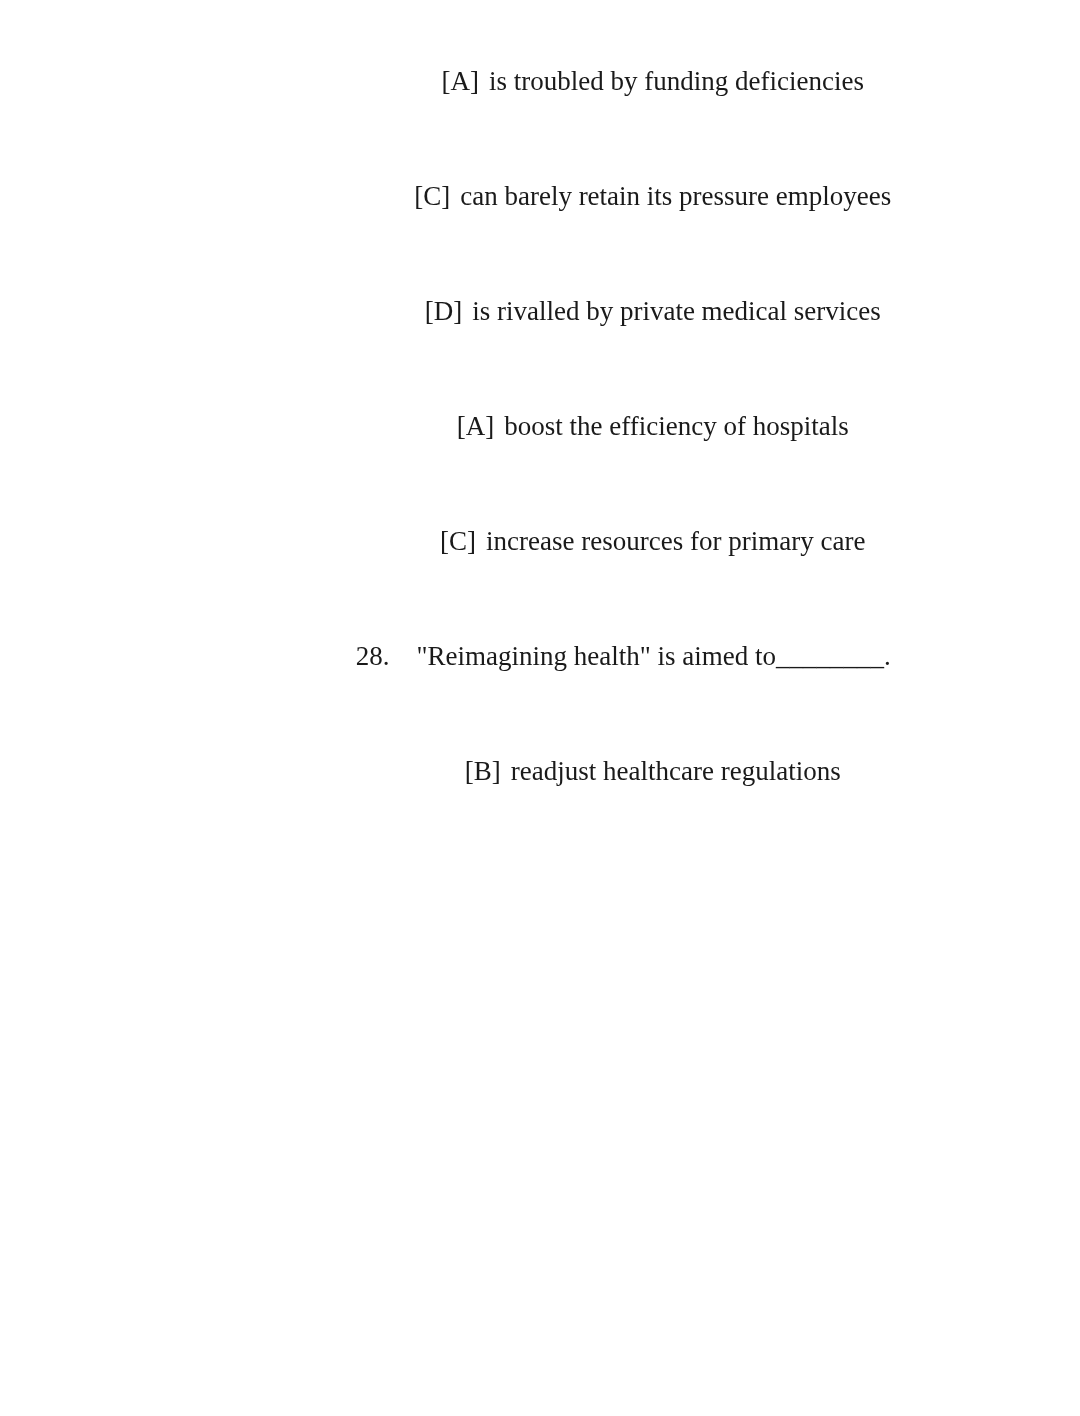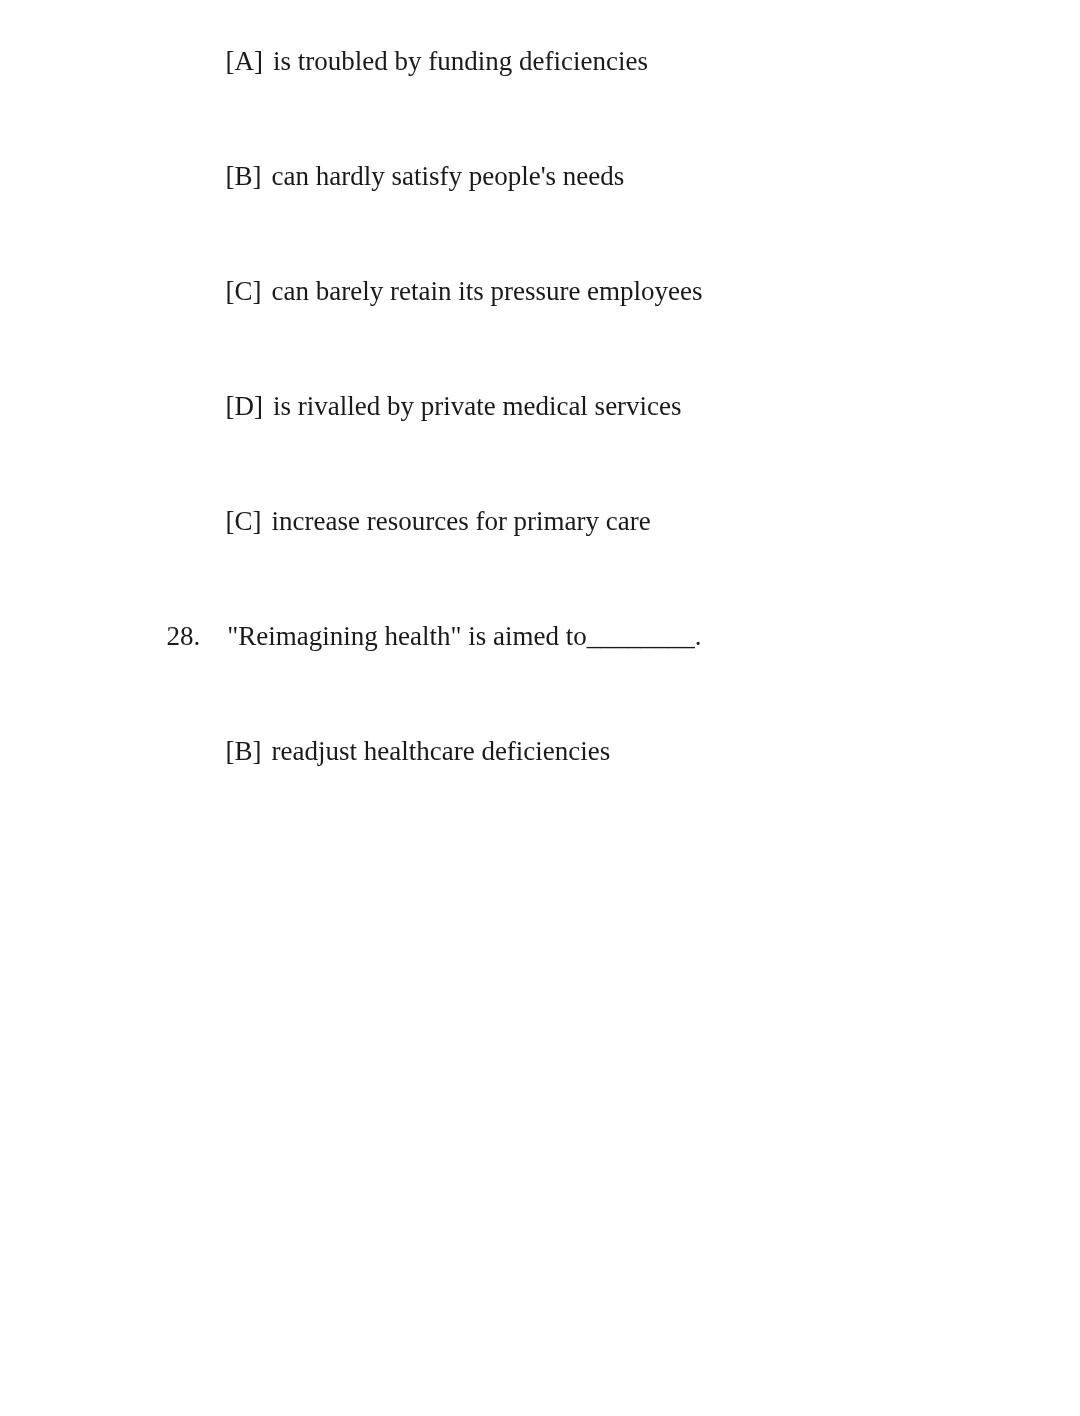--- a/index.html
+++ b/index.html
@@ -9,22 +9,23 @@
   }
   .page {
     position: relative;
     width: 1080px;
     height: 1244px;
     background: #ffffff;
     overflow: hidden;
     font-family: "Liberation Serif", "DejaVu Serif", serif;
     font-size: 27px;
     color: #1a1a1a;
-    padding-top: 16px;
+    padding-top: 36px;
     box-sizing: border-box;
+    text-align: center;
   }
   .line {
     line-height: 30px;
     margin-bottom: 25px;
     white-space: pre-wrap;
   }
   .stem-line {
     padding-left: 126px;
     margin-top: 6px;
   }
@@ -41,39 +42,39 @@
 </head>
 <body>
 
 <div class="page">
 
   <section>
     <div class="line option-line">
       <span class="option-label">[A]</span><span>is troubled by funding deficiencies</span>
     </div>
     <div class="line option-line">
-      <span class="option-label">[B]</span><span>can hardly satisfy people's needs</span>
-    </div>
-    <div class="line option-line">
       <span class="option-label">[C]</span><span>can barely retain its pressure employees</span>
     </div>
     <div class="line option-line">
       <span class="option-label">[D]</span><span>is rivalled by private medical services</span>
     </div>
   </section>
 
   <section>
+    <div class="line option-line">
+      <span class="option-label">[A]</span><span>boost the efficiency of hospitals</span>
+    </div>
     <div class="line option-line">
       <span class="option-label">[C]</span><span>increase resources for primary care</span>
     </div>
   </section>
 
   <section>
     <div class="line stem-line">
       <span class="qnum">28.</span><span class="qsep">    </span><span class="qstem">"Reimagining health" is aimed to________.</span>
     </div>
     <div class="line option-line">
-      <span class="option-label">[B]</span><span>readjust healthcare deficiencies</span>
+      <span class="option-label">[B]</span><span>readjust healthcare regulations</span>
     </div>
 
   </section>
 
 </div>
 
 </body></html>

